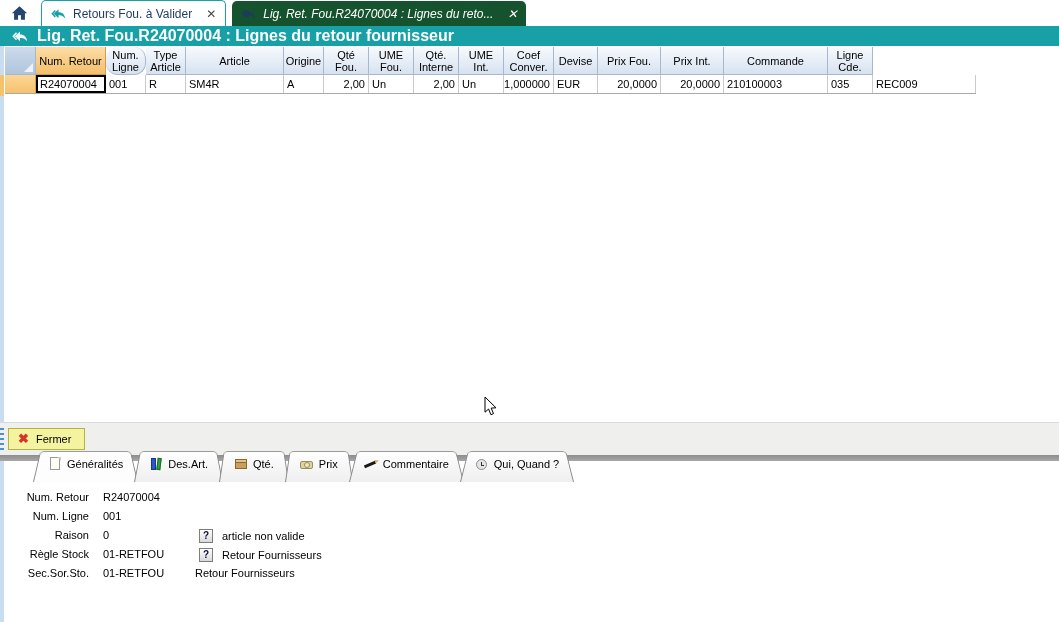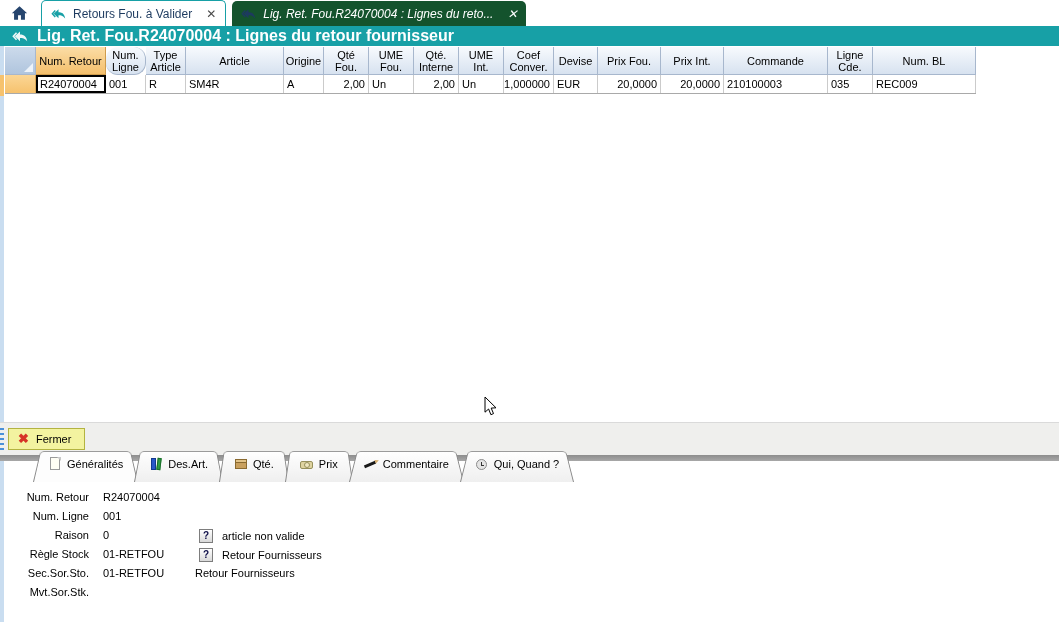--- a/index.html
+++ b/index.html
@@ -176,21 +176,20 @@
         <div class="th" style="width: 45px;">UME
 Int.</div>
         <div class="th" style="width: 50px;">Coef
 Conver.</div>
         <div class="th" style="width: 44px;">Devise</div>
         <div class="th" style="width: 63px;">Prix Fou.</div>
         <div class="th" style="width: 63px;">Prix Int.</div>
         <div class="th" style="width: 104px;">Commande</div>
         <div class="th" style="width: 45px;">Ligne
 Cde.</div>
-        <div class="th" style="width: 103px;">Num. BL</div>
       </div>
     <div>
         <div class="trow">
           <div class="marker"></div>
           <div class="td focus" style="width: 70px; justify-content: flex-start;">R24070004</div>
           <div class="td" style="width: 40px; justify-content: flex-start;">001</div>
           <div class="td" style="width: 40px; justify-content: flex-start;">R</div>
           <div class="td" style="width: 98px; justify-content: flex-start;">SM4R</div>
           <div class="td" style="width: 40px; justify-content: flex-start;">A</div>
           <div class="td" style="width: 45px; justify-content: flex-end;">2,00</div>
@@ -268,23 +267,20 @@
         <span class="fextra">
           <button class="qbtn">?</button>
           <span>Retour Fournisseurs</span>
         </span>
       </div>
       <div class="frow">
         <span class="flabel">Sec.Sor.Sto.</span>
         <span class="fvalue">01-RETFOU</span>
         <span class="fdesc-only">Retour Fournisseurs</span>
       </div>
-      <div class="frow">
-        <span class="flabel">Mvt.Sor.Stk.</span>
-      </div>
     </div>
 
   <div class="cursor">
     <svg width="14" height="21" viewBox="0 0 14 21">
       <path d="M1 1 L1 16.2 L4.6 13 L6.9 18.7 L9.5 17.6 L7.2 12.1 L12 11.8 Z" fill="#fff" stroke="#000" stroke-width="1"></path>
     </svg>
   </div>
 
 </div>
 

